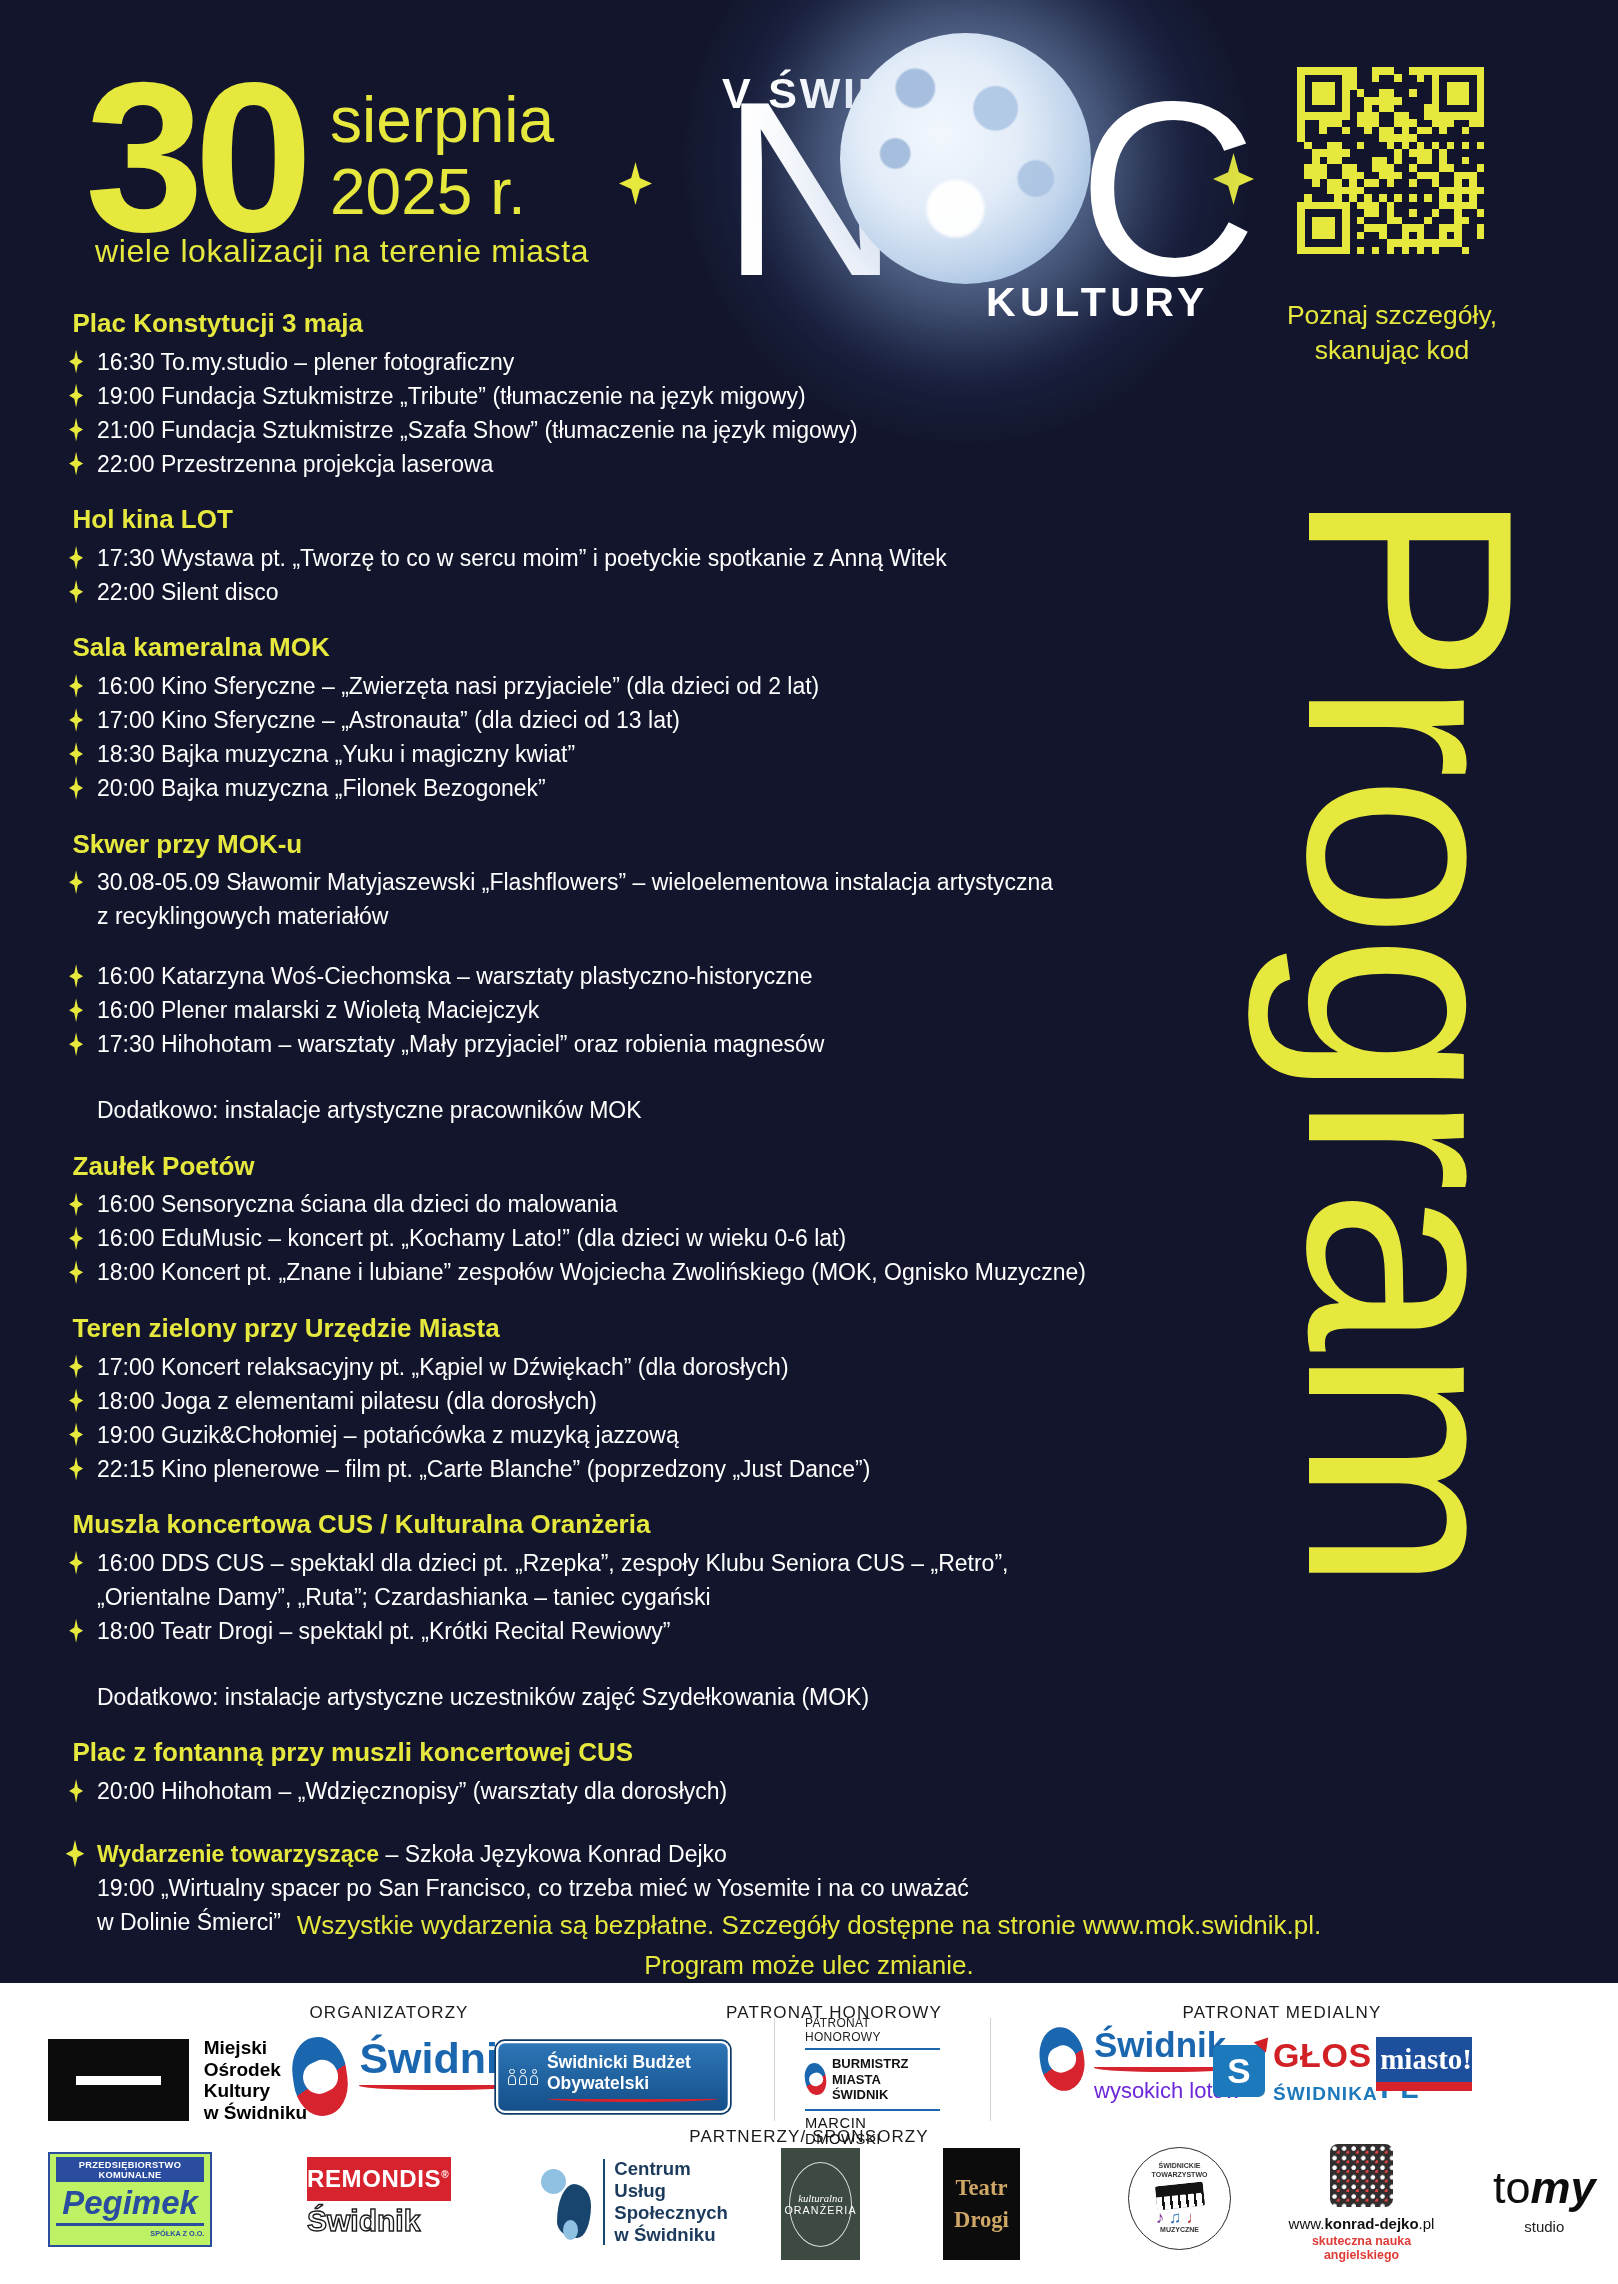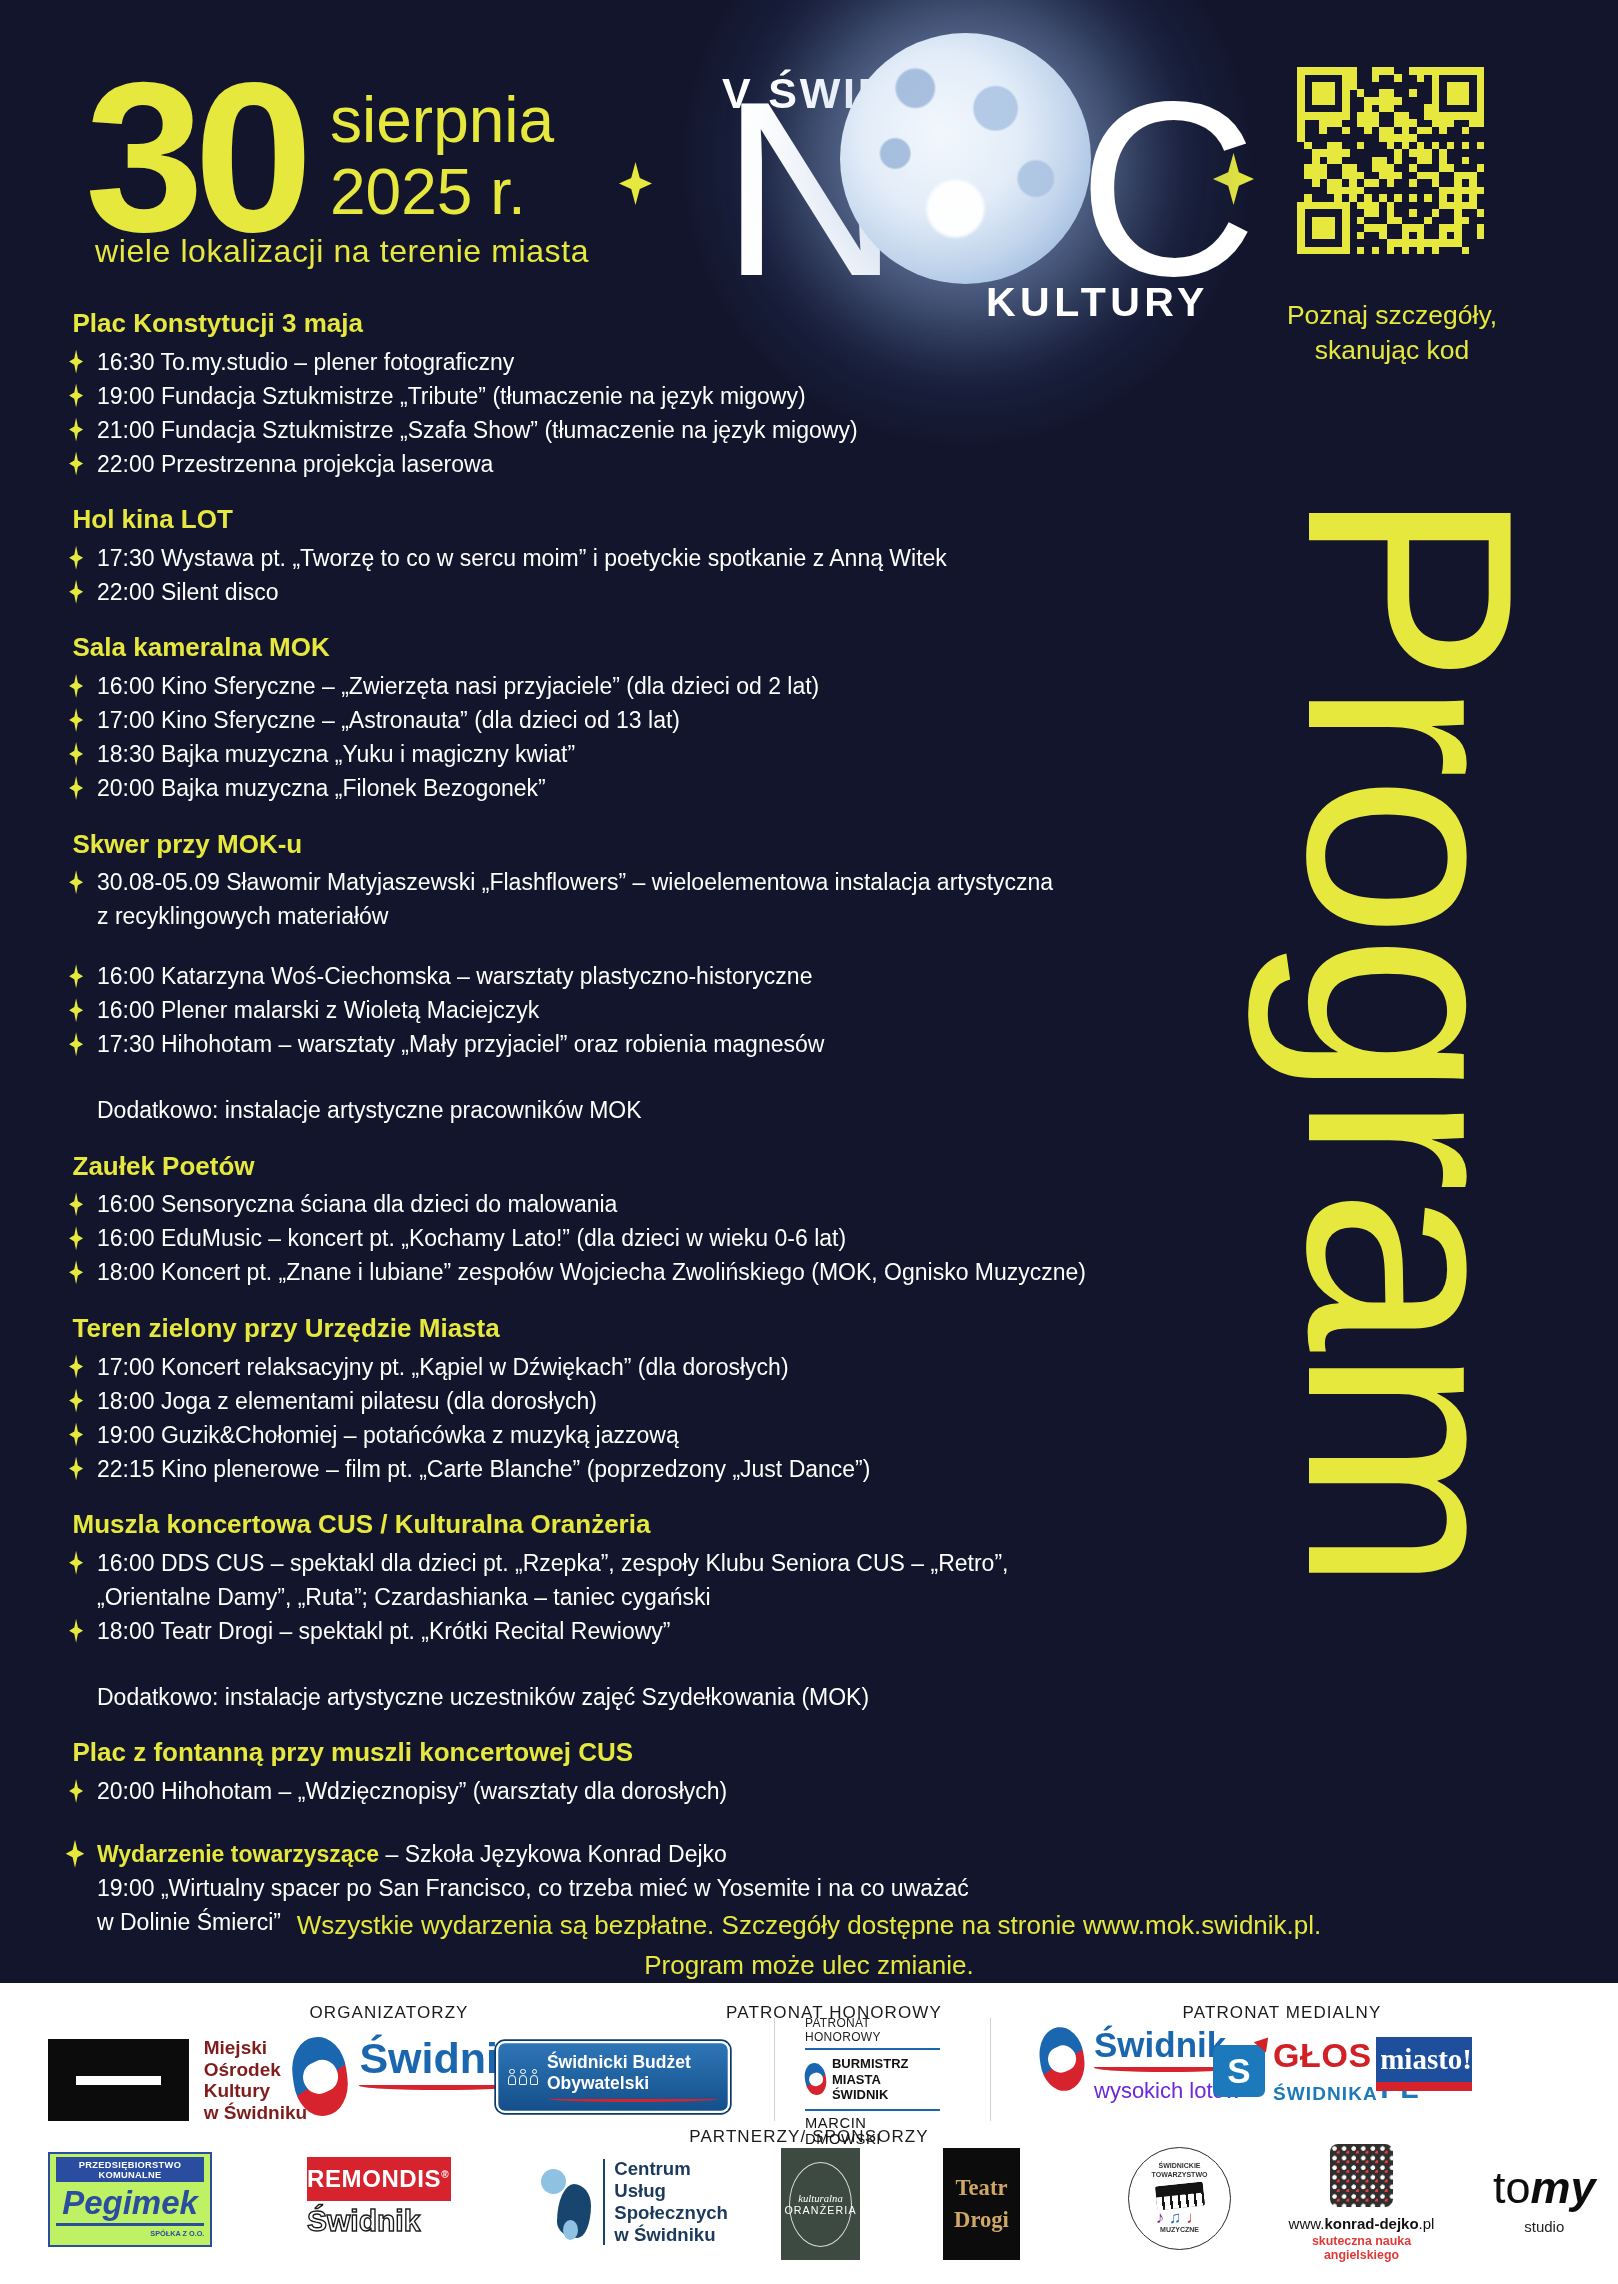--- a/index.html
+++ b/index.html
@@ -135,21 +135,21 @@
   .lbl-par{left:0;top:144px;width:1618px;}
 
   .fdivider{position:absolute;width:1.1px;background:#d2d2d2;}
   .fdiv1{left:774px;top:35px;height:103px;}
   .fdiv2{left:990px;top:35px;height:103px;}
 
   
   .mok{position:absolute;left:48px;top:54px;display:flex;gap:14.7px;align-items:center;}
   .mok-box{width:141px;height:82px;background:#0c0c0c;display:flex;align-items:center;justify-content:center;}
   .mok-dash{width:85px;height:8.5px;background:#ffffff;}
-  .mok-text{font-size:19px;font-weight:700;line-height:1.14;color:#7f1d1d;}
+  .mok-text{font-size:19px;font-weight:700;line-height:1.14;color:#000000;}
 
   
   .smark{
     position:relative;border-radius:26px 26px 26px 26px / 35px 35px 35px 35px;
     background:linear-gradient(155deg,#1a67b0 54%,#d6232e 54%);
     transform:rotate(-8deg);
   }
   .smark::after{
     content:"";position:absolute;left:18%;top:30%;width:64%;height:40%;
     background:#ffffff;border-radius:50% / 60%;transform:rotate(-18deg);

